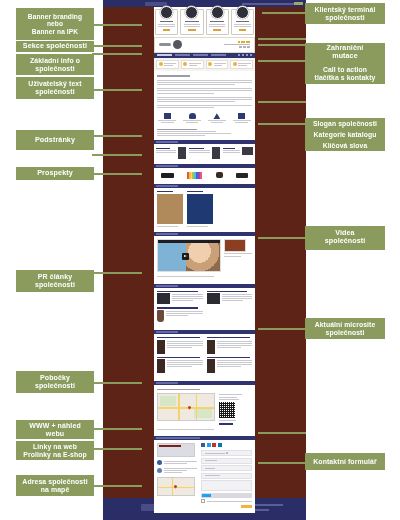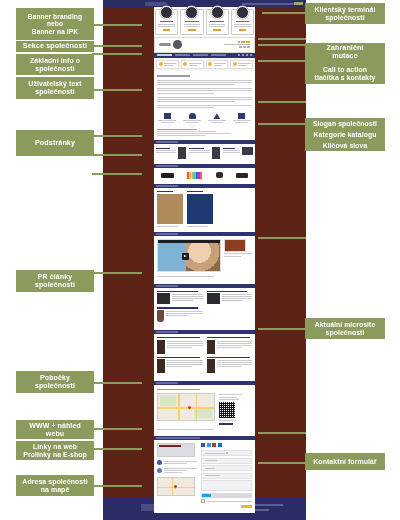--- a/index.html
+++ b/index.html
@@ -710,25 +710,26 @@
 
   <div class="leader" style="left:92px;top:53px;width:50px;"></div>
   <div class="label" style="left:16px;top:54px;width:78px;height:21px;font-size:6.9px;">Základní info o
 společnosti</div>
 
   <div class="leader" style="left:92px;top:89px;width:50px;"></div>
   <div class="label" style="left:16px;top:77px;width:78px;height:22px;font-size:6.9px;">Uživatelský text
 společnosti</div>
 
   <div class="leader" style="left:92px;top:135px;width:50px;"></div>
-  <div class="label" style="left:16px;top:130px;width:78px;height:26px;font-size:7.2px;">Podstránky</div>
+  <div class="label" style="left:16px;top:130px;width:78px;height:20px;font-size:7.2px;">Podstránky</div>
 
   <div class="leader" style="left:92px;top:154px;width:50px;"></div>
 
   <div class="leader" style="left:92px;top:173px;width:50px;"></div>
+  <div class="label" style="left:16px;top:167px;width:78px;height:13px;font-size:7.2px;">Prospekty</div>
 
   <div class="leader" style="left:92px;top:272px;width:50px;"></div>
   <div class="label" style="left:16px;top:270px;width:78px;height:22px;font-size:7.0px;">PR články
 společnosti</div>
 
   <div class="leader" style="left:92px;top:382px;width:50px;"></div>
   <div class="label" style="left:16px;top:371px;width:78px;height:22px;font-size:7.0px;">Pobočky
 společnosti</div>
 
   <div class="leader" style="left:92px;top:428px;width:50px;"></div>
@@ -758,20 +759,22 @@
 tlačítka s kontakty</div>
 
   <div class="leader" style="left:258px;top:101px;width:48px;"></div>
 
   <div class="leader" style="left:258px;top:123px;width:48px;"></div>
   <div class="label" style="left:305px;top:118px;width:80px;height:11px;font-size:6.8px;">Slogan společnosti</div>
   <div class="label" style="left:305px;top:129px;width:80px;height:11px;font-size:6.8px;">Kategorie katalogu</div>
   <div class="label" style="left:305px;top:140px;width:80px;height:11px;font-size:6.8px;">Klíčová slova</div>
 
   <div class="leader" style="left:258px;top:237px;width:48px;"></div>
+  <div class="label" style="left:305px;top:226px;width:80px;height:24px;font-size:7.1px;">Videa
+společnosti</div>
 
   <div class="leader" style="left:258px;top:328px;width:48px;"></div>
   <div class="label" style="left:305px;top:318px;width:80px;height:21px;font-size:6.8px;">Aktuální microsite
 společnosti</div>
 
   <div class="leader" style="left:258px;top:432px;width:48px;"></div>
 
   <div class="leader" style="left:258px;top:462px;width:48px;"></div>
   <div class="label" style="left:305px;top:453px;width:80px;height:17px;font-size:6.9px;">Kontaktní formulář</div>
 

